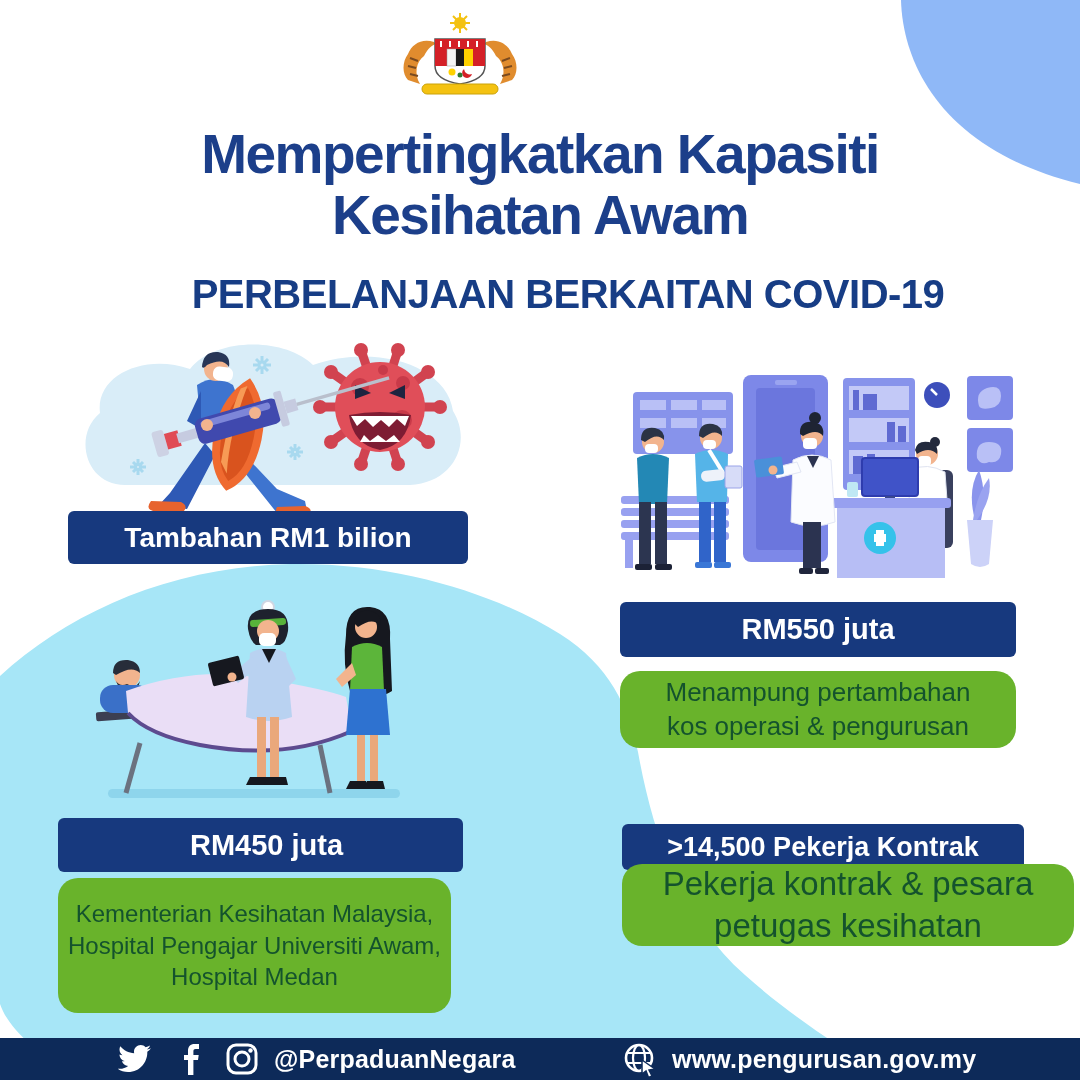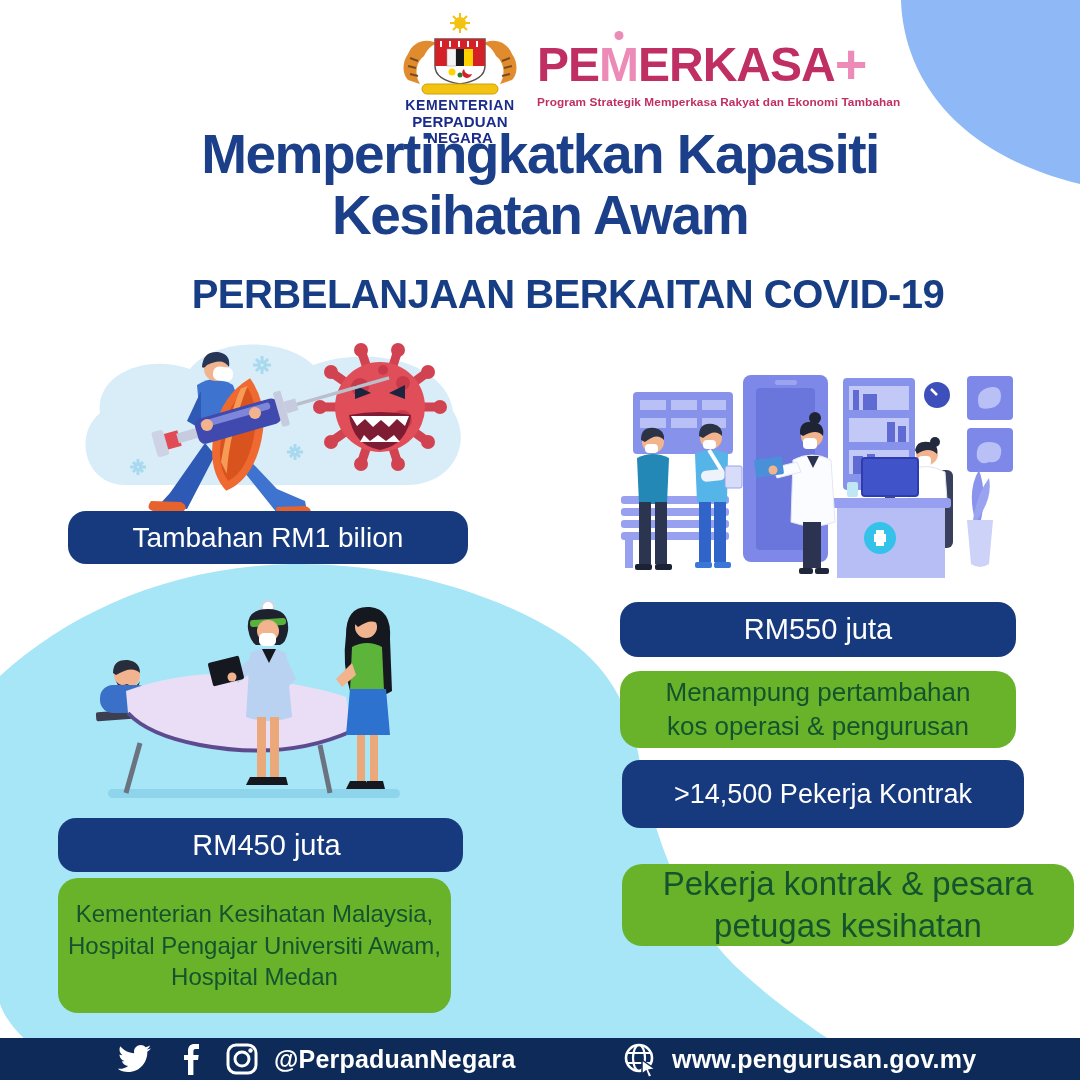--- a/index.html
+++ b/index.html
@@ -24,29 +24,29 @@
         width:9px;height:9px;border-radius:50%;background:#ec8bb7;}
   .wordmark .plus{color:#ec8bb7;font-weight:bold;font-size:56px;vertical-align:-2px;}
   .tagline{color:#c02f63;font-size:11.8px;font-weight:bold;margin-top:3px;letter-spacing:.1px;white-space:nowrap;}
 
   .title{position:absolute;left:0;top:124px;width:1080px;text-align:center;
          color:#1c3f8a;font-weight:bold;font-size:55px;line-height:1.1;
          letter-spacing:-1.5px;white-space:pre-line;}
   .subtitle{position:absolute;left:0;top:272px;width:1080px;text-align:center;
          color:#173d85;font-weight:bold;font-size:40px;letter-spacing:-.5px;white-space:nowrap;}
 
-  .pill{position:absolute;background:#17397e;border-radius:18px;color:#fff;font-weight:normal;
+  .pill{position:absolute;background:#17397e;border-radius:6px;color:#fff;font-weight:bold;
         display:flex;align-items:center;justify-content:center;text-align:center;}
   .green{position:absolute;background:#69b32b;border-radius:20px;color:#14532d;
         display:flex;align-items:center;justify-content:center;text-align:center;white-space:pre-line;}
 
   #pill-rm1{left:68px;top:511px;width:400px;height:53px;font-size:28px;}
   #pill-rm550{left:620px;top:602px;width:396px;height:55px;font-size:29px;}
   #green-rm550{left:620px;top:671px;width:396px;height:77px;font-size:26px;line-height:1.28;}
-  #pill-kontrak{left:622px;top:760px;width:402px;height:68px;font-size:27px;}
+  #pill-kontrak{left:622px;top:824px;width:402px;height:46px;font-size:27px;}
   #green-kontrak{left:622px;top:864px;width:452px;height:82px;font-size:33px;line-height:1.28;}
   #pill-rm450{left:58px;top:818px;width:393px;height:54px;font-size:29px;padding-left:12px;}
   #green-rm450{left:58px;top:878px;width:393px;height:135px;font-size:24px;line-height:1.32;}
 
   #ill1{position:absolute;left:55px;top:325px;}
   #ill2{position:absolute;left:615px;top:370px;}
   #ill3{position:absolute;left:80px;top:595px;}
 
   .footer{position:absolute;left:0;top:1038px;width:1080px;height:42px;background:#0d2a59;}
   .footer .icon{position:absolute;top:50%;transform:translateY(-50%);}
@@ -104,30 +104,22 @@
         <rect x="53" y="37" width="9" height="17" fill="#f5f5f5" stroke="#999" stroke-width=".5"></rect>
         <rect x="62" y="37" width="8" height="17" fill="#1a1a1a"></rect>
         <rect x="70" y="37" width="9" height="17" fill="#ffd200"></rect>
         <rect x="79" y="37" width="12" height="17" fill="#d42027"></rect>
         <circle cx="58" cy="60" r="3.5" fill="#ffd200"></circle>
         <path d="M70,57 a5,5 0 1 0 8,5 a6,6 0 0 1 -8,-5" fill="#d42027"></path>
         <circle cx="66" cy="63" r="2.5" fill="#2f7a33"></circle>
       </g>
       <rect x="28" y="72" width="76" height="10" rx="5" fill="#f4c211" stroke="#caa20a"></rect>
     </svg>
-    <div class="ministry">
-      <div class="l1">KEMENTERIAN</div>
-      <div class="l2">PERPADUAN NEGARA</div>
-    </div>
   </div>
 
-  <div class="pemerkasa">
-    <div class="wordmark"><span>PE</span><span class="m-person"><span>M</span><span class="m-head"></span></span><span>ERKASA</span><span class="plus">+</span></div>
-    <div class="tagline">Program Strategik Memperkasa Rakyat dan Ekonomi Tambahan</div>
-  </div>
 
   <h1 class="title" style="margin:0;">Mempertingkatkan Kapasiti
 Kesihatan Awam</h1>
   <h2 class="subtitle" style="margin:0;padding-left:28px;">PERBELANJAAN BERKAITAN COVID-19</h2>
 
   <svg id="ill1" width="420" height="200" viewBox="0 0 420 200">
     <path fill="#d9edf8" d="M70,160 C30,160 18,110 45,88 C40,50 90,28 135,44 C160,12 230,12 258,40 C320,18 392,40 398,86 C418,118 398,158 355,160 Z"></path>
     <g stroke="#a8d9ef" stroke-width="3" fill="#a8d9ef">
       <g transform="translate(207,40)">
           <line x1="-9" y1="0" x2="9" y2="0"></line>

